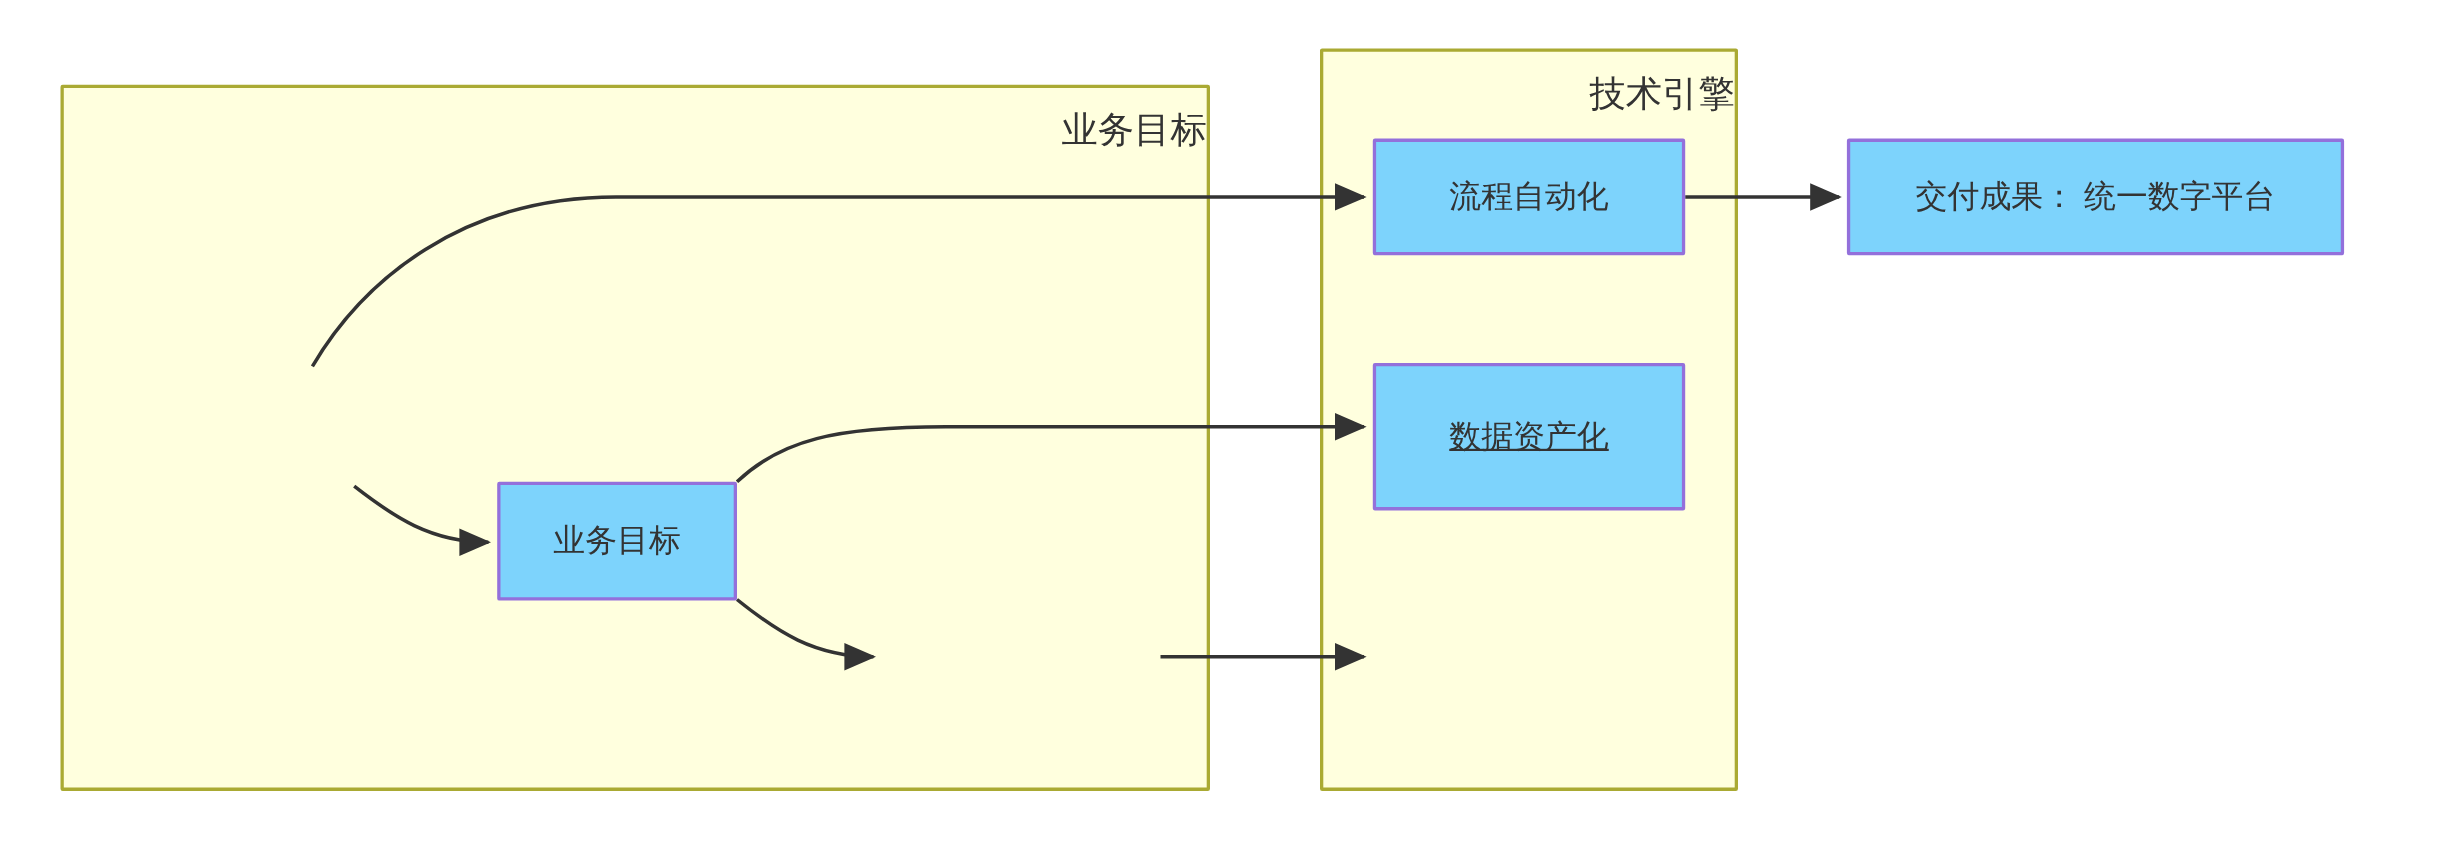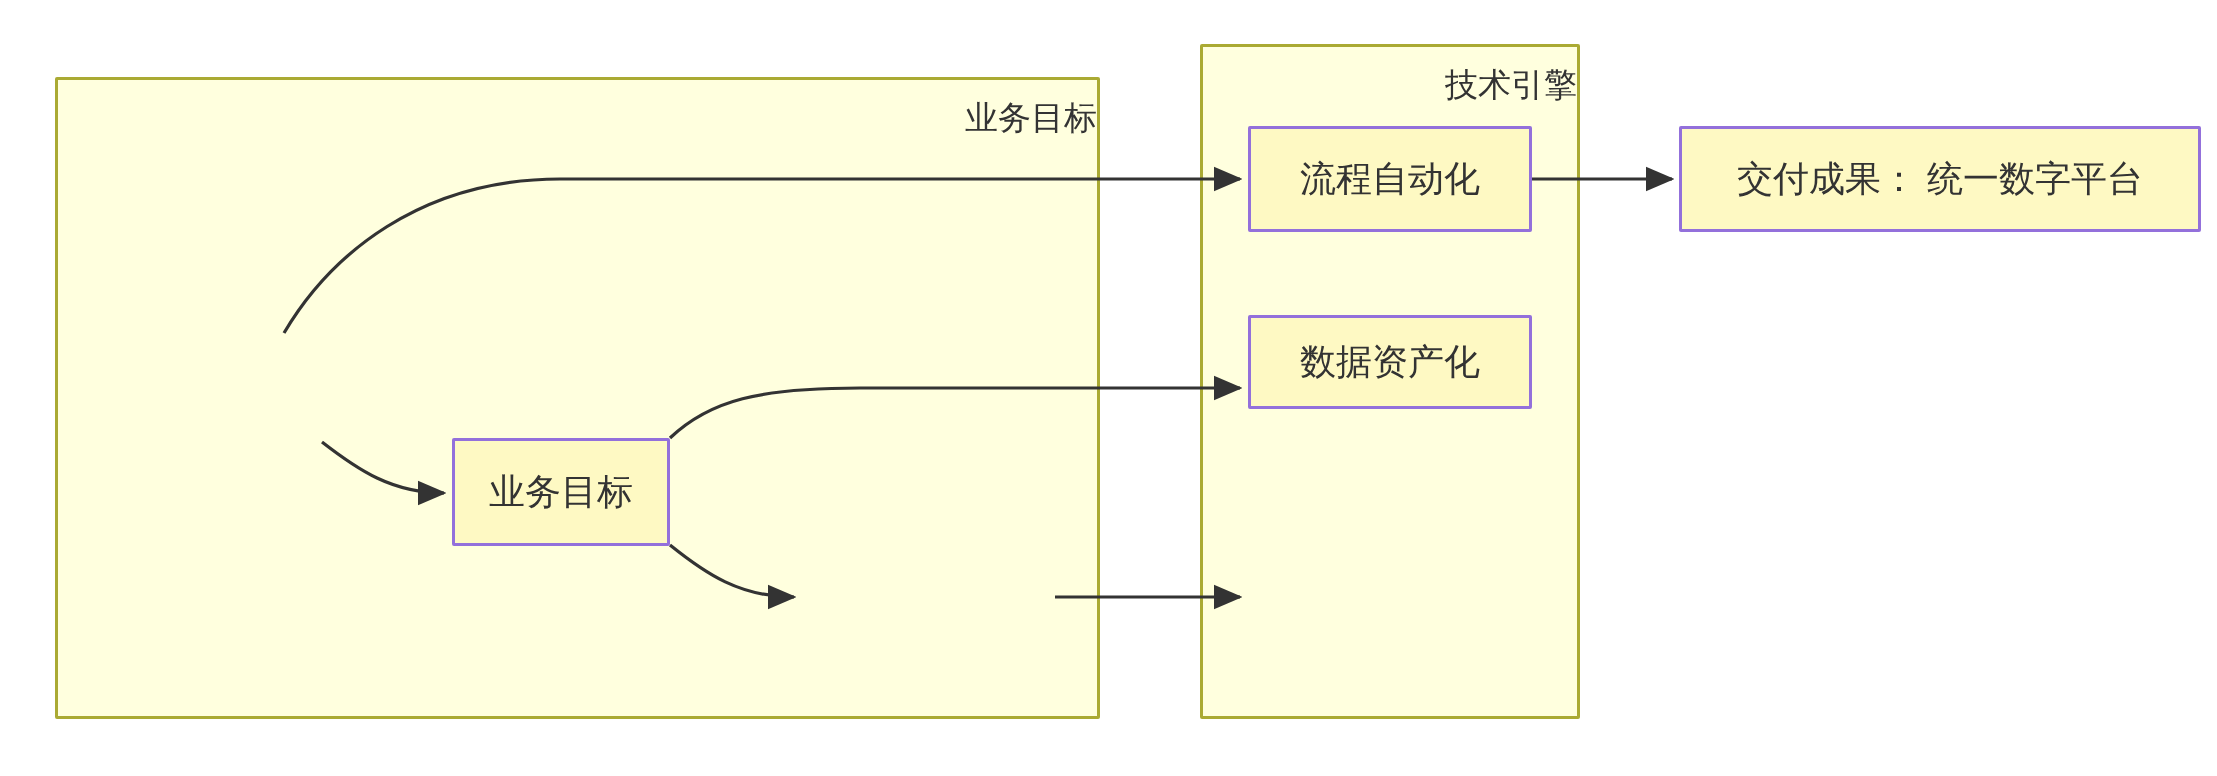--- a/index.html
+++ b/index.html
@@ -40,28 +40,28 @@
     top: 18px;
     text-align: right;
     font-size: 33px;
     color: #333333;
     line-height: 1.2;
     white-space: nowrap;
   }
   .node {
     position: absolute;
     box-sizing: border-box;
-    background: #fef9c3;
+    background: #7dd3fc;
     border: 3px solid #9370db;
     border-radius: 2px;
     display: flex;
     align-items: center;
     justify-content: center;
     color: #333333;
-    font-size: 36px;
+    font-size: 29px;
     line-height: 1.2;
     white-space: nowrap;
     padding: 0 14px;
   }
   .node-label {
     display: block;
   }
 </style>
 </head>
 <body>
@@ -99,22 +99,22 @@
 
   <div class="node" style="left:452px; top:438px; width:218px; height:108px;">
     <span class="node-label">业务目标</span>
   </div>
 
 
   <div class="node" style="left:1248px; top:126px; width:284px; height:106px;">
     <span class="node-label">流程自动化</span>
   </div>
 
-  <div class="node" style="left:1248px; top:315px; width:284px; height:94px;">
+  <div class="node" style="left:1248px; top:330px; width:284px; height:134px;text-decoration:underline;">
     <span class="node-label">数据资产化</span>
   </div>
 
 
-  <div class="node" style="left:1679px; top:126px; width:522px; height:106px;">
+  <div class="node" style="left:1679px; top:126px; width:452px; height:106px;">
     <span class="node-label">交付成果： 统一数字平台</span>
   </div>
 
 </div>
 
 </body></html>

